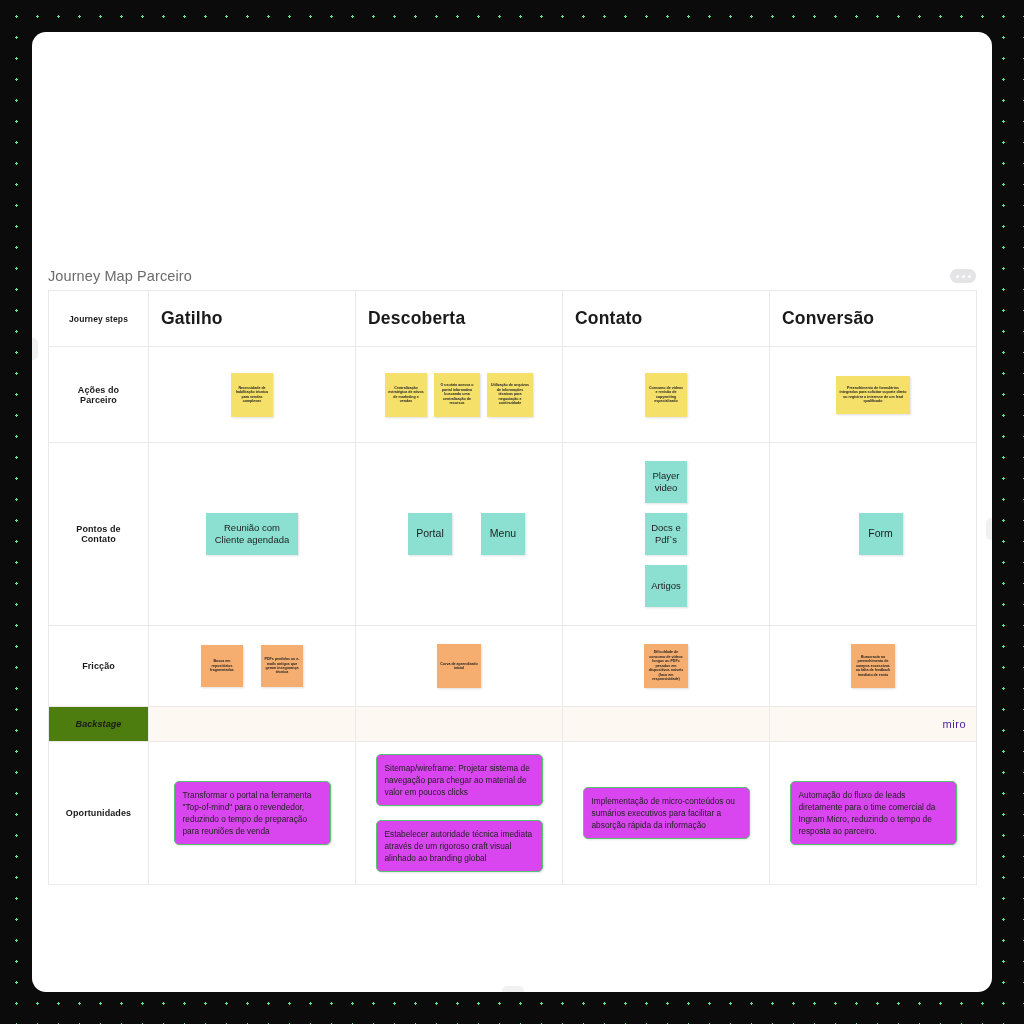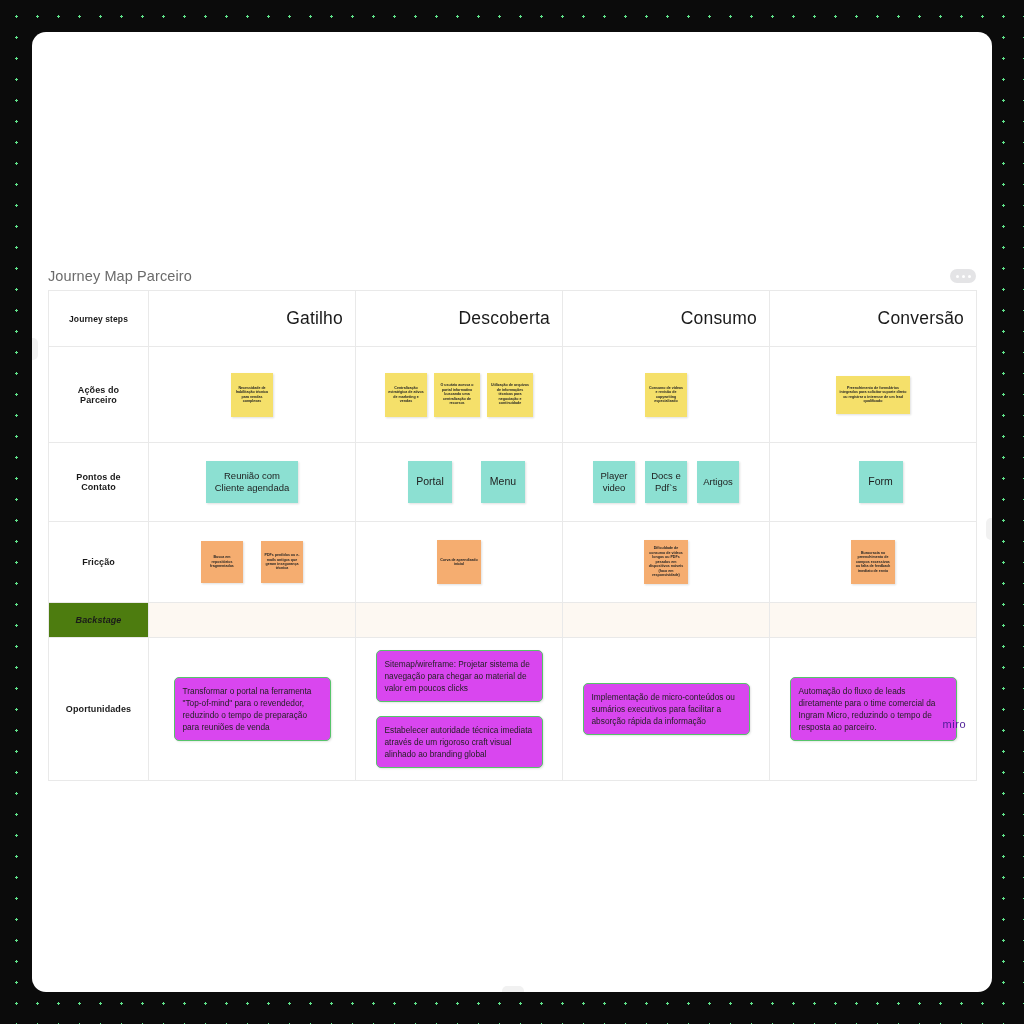--- a/index.html
+++ b/index.html
@@ -93,23 +93,23 @@
     border: 1px solid #e9e9e9;
     vertical-align: middle;
     padding: 12px;
   }
   col.label-col { width: 100px; }
   col.stage-col { width: 207px; }
 
   
   .stage-head {
     height: 56px;
-    text-align: right;
+    text-align: left;
     font-size: 17.5px;
-    font-weight: 400;
+    font-weight: 700;
     color: #1a1a1a;
     letter-spacing: .2px;
   }
   .corner-head {
     text-align: center;
     font-size: 8.5px;
     font-weight: 700;
     color: #1a1a1a;
     letter-spacing: .1px;
   }
@@ -255,21 +255,21 @@
         <col class="stage-col">
         <col class="stage-col">
         <col class="stage-col">
       </colgroup>
 
       <tbody>
           <tr>
         <th class="corner-head">Journey steps</th>
         <th class="stage-head">Gatilho</th>
         <th class="stage-head">Descoberta</th>
-        <th class="stage-head">Consumo</th>
+        <th class="stage-head">Contato</th>
         <th class="stage-head">Conversão</th>
       </tr>
 
       <tr style="height:96px;">
         <td class="row-label">Ações do Parceiro</td>
         <td class="stage-cell">
           <div class="cluster">
             <div class="note action w-sm">Necessidade de habilitação técnica para vendas complexas</div>
           </div>
         </td>
@@ -299,21 +299,21 @@
             <div class="note touch t-wide">Reunião com Cliente agendada</div>
           </div>
         </td>
         <td class="stage-cell">
           <div class="cluster" style="gap:14px;">
             <div class="note touch t-std">Portal</div>
             <div class="note touch t-std">Menu</div>
           </div>
         </td>
         <td class="stage-cell">
-          <div class="cluster" style="gap:10px;">
+          <div class="cluster" style="gap:10px;flex-direction:column;">
             <div class="note touch t-mid">Player video</div>
             <div class="note touch t-mid">Docs e Pdf`s</div>
             <div class="note touch t-mid">Artigos</div>
           </div>
         </td>
         <td class="stage-cell">
           <div class="cluster">
             <div class="note touch t-std">Form</div>
           </div>
         </td>

